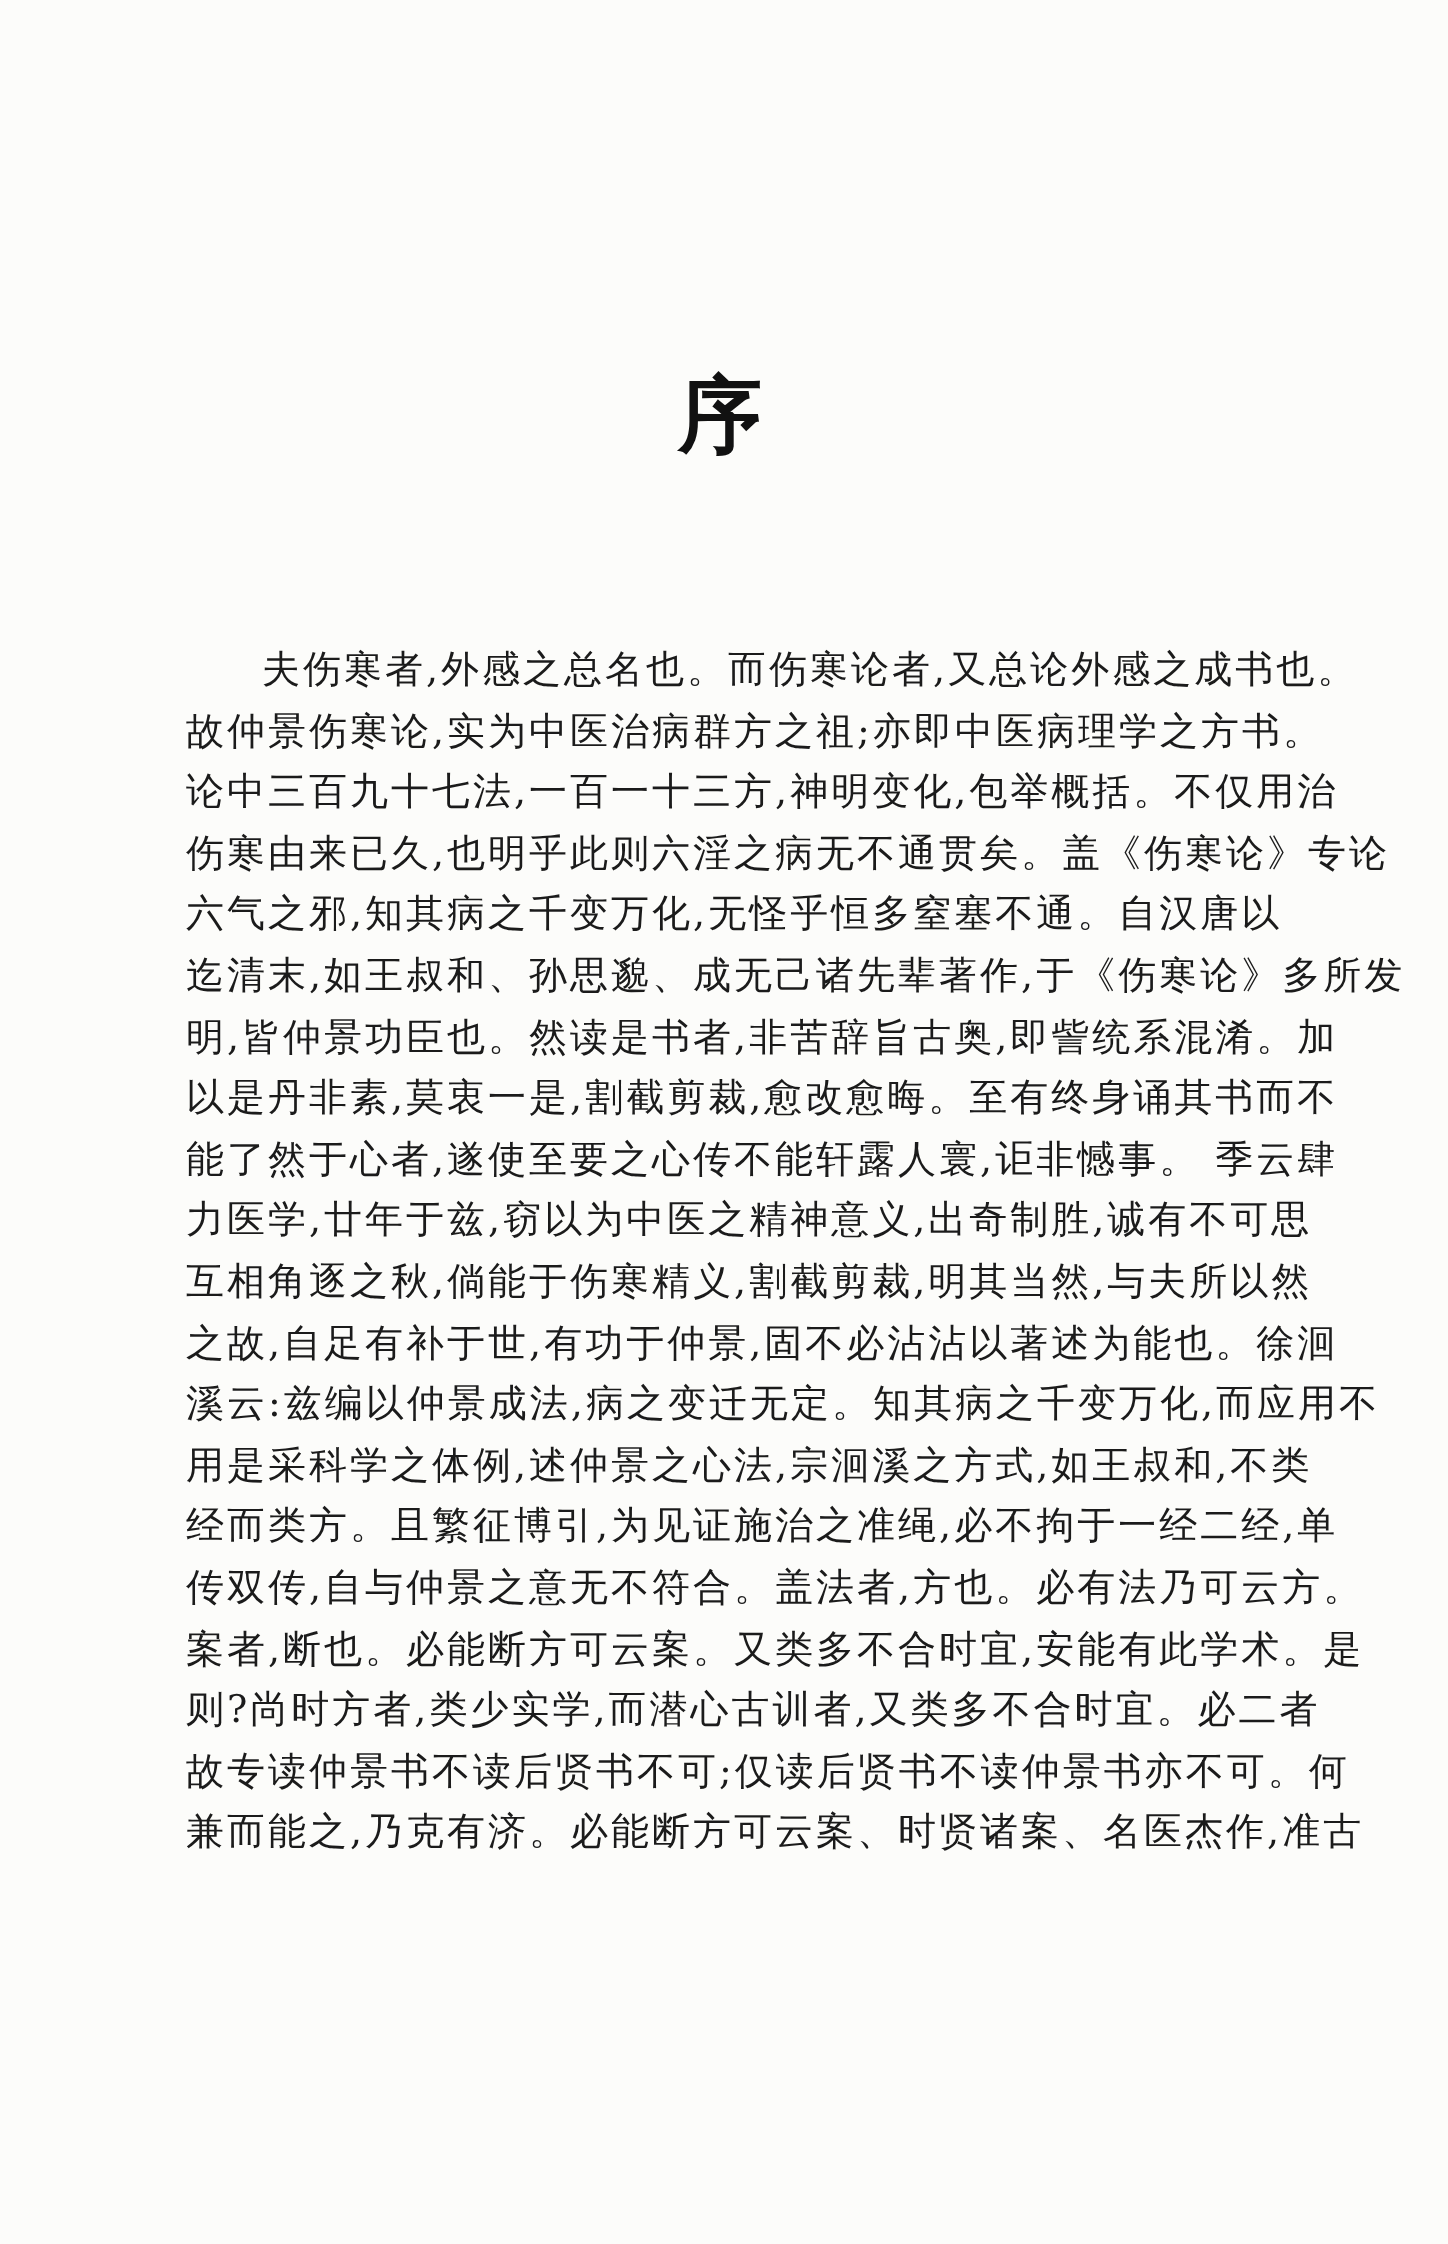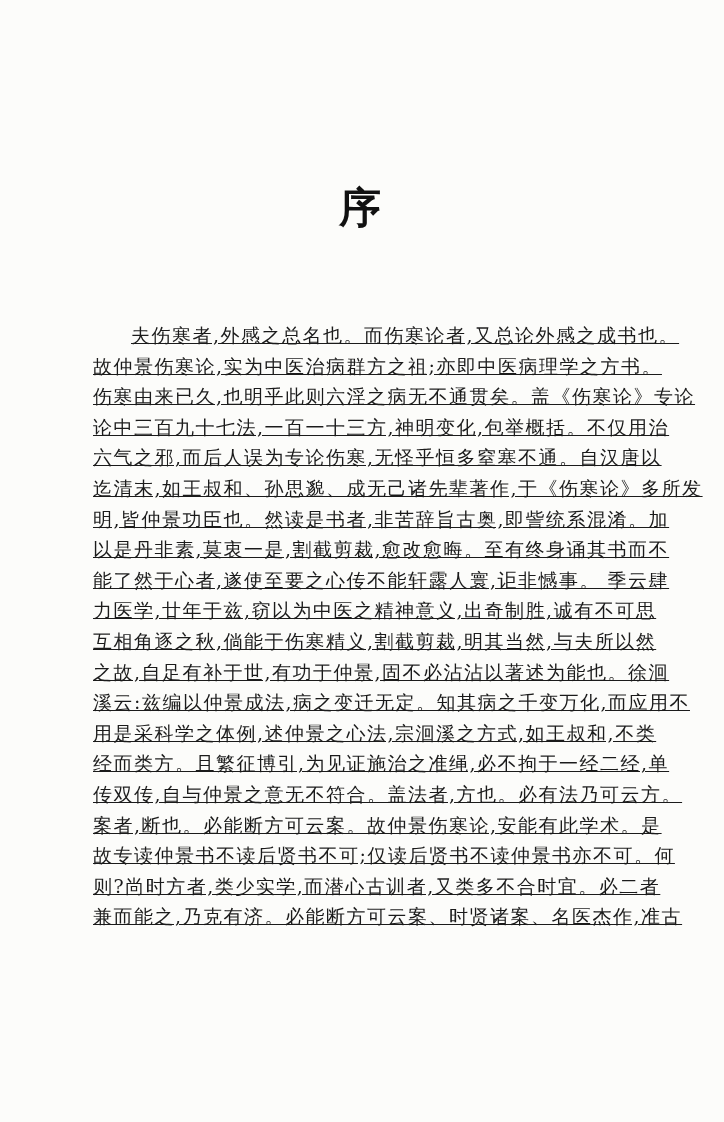--- a/index.html
+++ b/index.html
@@ -39,49 +39,48 @@
     left: 93px;
     width: 568px;
   }
   .text-line {
     font-size: 19px;
     line-height: 30.6px;
     letter-spacing: 1.5px;
     white-space: nowrap;
     text-align: justify;
     color: #1b1b1b;
-    text-decoration: underline;
   }
   .text-line.first {
     text-indent: 2em;
   }
 </style>
 </head>
 <body>
 
 <div class="scan-page">
 
   <div class="page-title">序</div>
 
   <div class="body-block">
     <div class="text-line first">夫伤寒者,外感之总名也。而伤寒论者,又总论外感之成书也。</div>
     <div class="text-line">故仲景伤寒论,实为中医治病群方之祖;亦即中医病理学之方书。</div>
+    <div class="text-line">论中三百九十七法,一百一十三方,神明变化,包举概括。不仅用治</div>
     <div class="text-line">伤寒由来已久,也明乎此则六淫之病无不通贯矣。盖《伤寒论》专论</div>
-    <div class="text-line">论中三百九十七法,一百一十三方,神明变化,包举概括。不仅用治</div>
-    <div class="text-line">六气之邪,而后人误为专论伤寒,无怪乎恒多窒塞不通。自汉唐以</div>
+    <div class="text-line">六气之邪,知其病之千变万化,无怪乎恒多窒塞不通。自汉唐以</div>
     <div class="text-line">迄清末,如王叔和、孙思邈、成无己诸先辈著作,于《伤寒论》多所发</div>
     <div class="text-line">明,皆仲景功臣也。然读是书者,非苦辞旨古奥,即訾统系混淆。加</div>
     <div class="text-line">以是丹非素,莫衷一是,割截剪裁,愈改愈晦。至有终身诵其书而不</div>
     <div class="text-line">能了然于心者,遂使至要之心传不能轩露人寰,讵非憾事。 季云肆</div>
     <div class="text-line">力医学,廿年于兹,窃以为中医之精神意义,出奇制胜,诚有不可思</div>
     <div class="text-line">互相角逐之秋,倘能于伤寒精义,割截剪裁,明其当然,与夫所以然</div>
     <div class="text-line">之故,自足有补于世,有功于仲景,固不必沾沾以著述为能也。徐洄</div>
     <div class="text-line">溪云:兹编以仲景成法,病之变迁无定。知其病之千变万化,而应用不</div>
     <div class="text-line">用是采科学之体例,述仲景之心法,宗洄溪之方式,如王叔和,不类</div>
     <div class="text-line">经而类方。且繁征博引,为见证施治之准绳,必不拘于一经二经,单</div>
     <div class="text-line">传双传,自与仲景之意无不符合。盖法者,方也。必有法乃可云方。</div>
-    <div class="text-line">案者,断也。必能断方可云案。故仲景伤寒论,安能有此学术。是</div>
+    <div class="text-line">案者,断也。必能断方可云案。又类多不合时宜,安能有此学术。是</div>
+    <div class="text-line">则?尚时方者,类少实学,而潜心古训者,又类多不合时宜。必二者</div>
     <div class="text-line">故专读仲景书不读后贤书不可;仅读后贤书不读仲景书亦不可。何</div>
-    <div class="text-line">则?尚时方者,类少实学,而潜心古训者,又类多不合时宜。必二者</div>
     <div class="text-line">兼而能之,乃克有济。必能断方可云案、时贤诸案、名医杰作,准古</div>
   </div>
 
 </div>
 
 </body></html>

